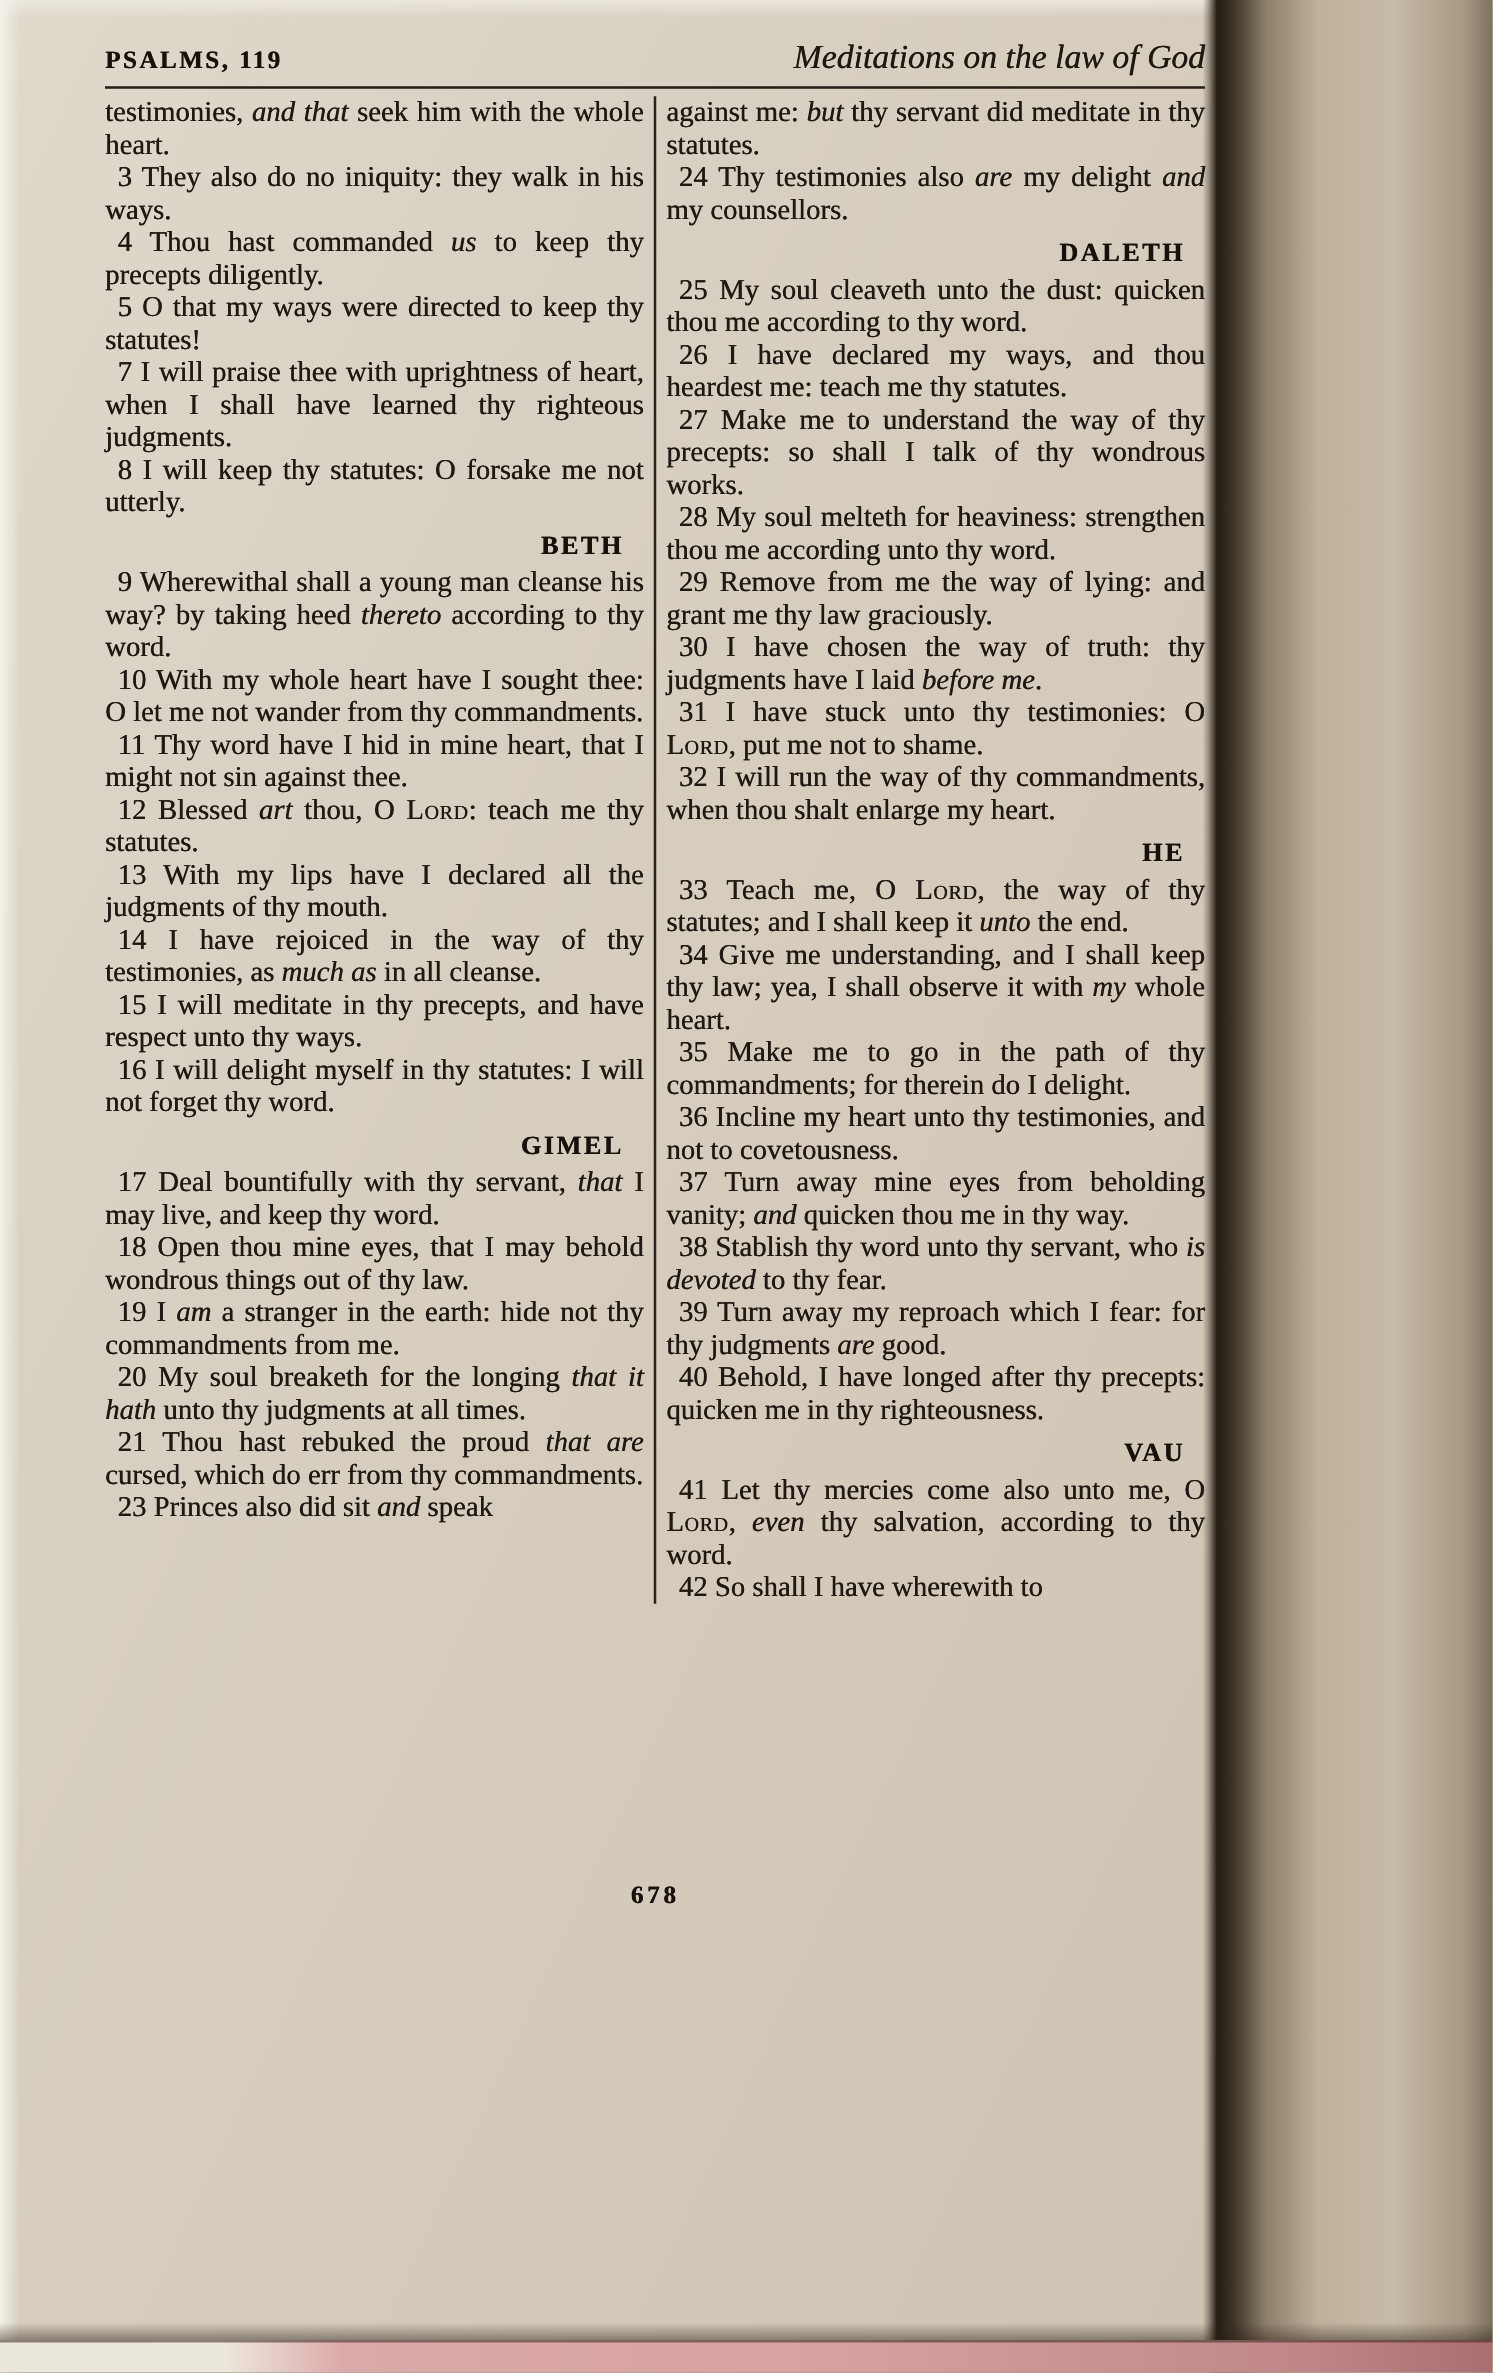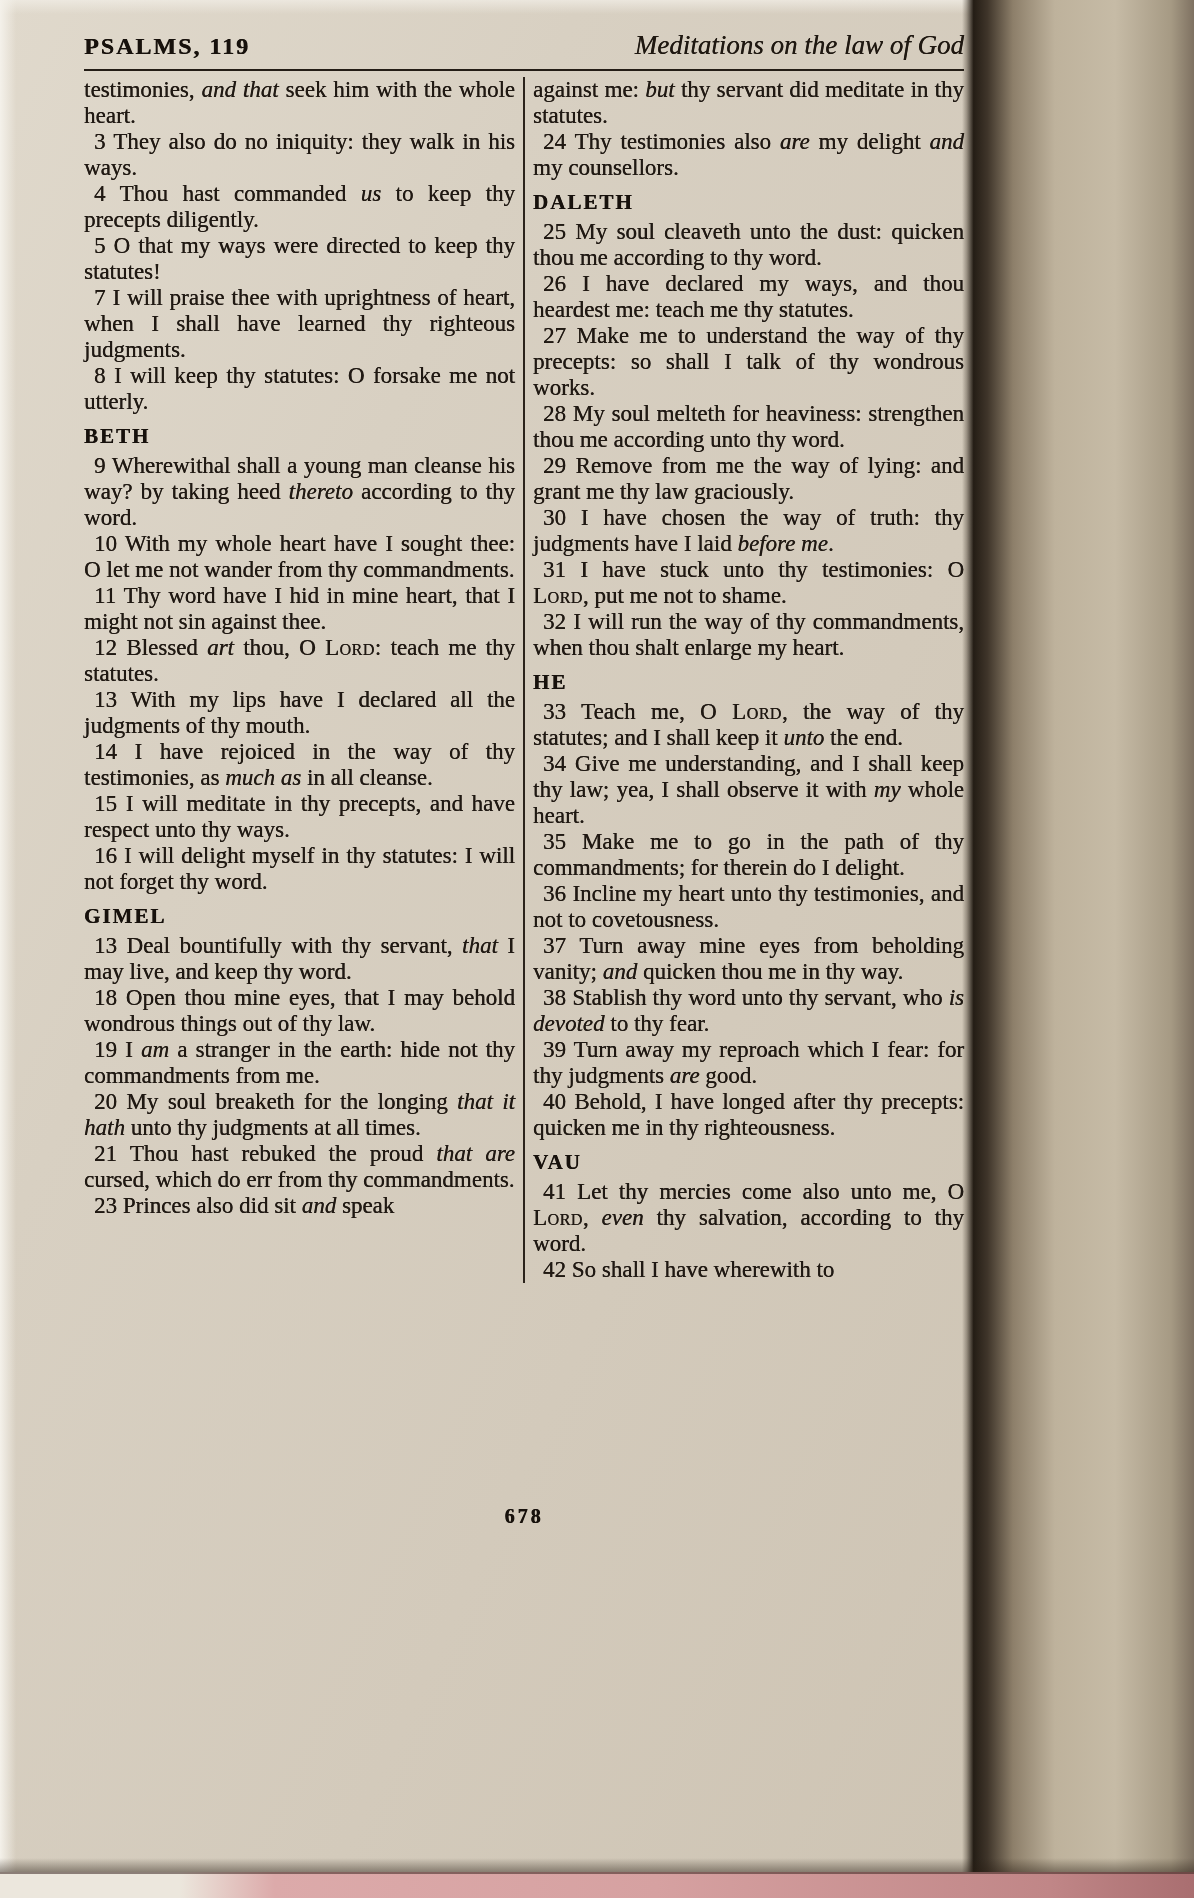--- a/index.html
+++ b/index.html
@@ -21,21 +21,21 @@
     width:880px;
   }
   .page-header {
     display:flex;
     justify-content:space-between;
     align-items:baseline;
     padding-bottom:8px;
   }
   .book-title {
     font-weight:bold;
-    font-size:24px;
+    font-size:20px;
     letter-spacing:2px;
     color:#17110c;
     text-shadow:0.4px 0 0 currentColor;
   }
   .running-head {
     font-style:italic;
     font-size:27px;
     color:#1f1811;
     text-shadow:0.3px 0 0 currentColor;
   }
@@ -57,25 +57,25 @@
     text-shadow:0.3px 0 0 currentColor;
   }
   .column-divider {
     width:2px;
     background:#2b231b;
     margin:0 8px;
   }
   .verse { text-indent:10px; }
   .verse.no-indent { text-indent:0; }
   .section-heading {
-    text-align:left;
+    text-align:right;
     font-weight:bold;
     font-size:21px;
     letter-spacing:2px;
-    margin:8px 0 4px 0;
+    margin:8px 16px 4px 0;
     text-indent:0;
     color:#17110c;
   }
   .it { font-style:italic; }
   .sc { font-variant:small-caps; letter-spacing:0.5px; }
   .page-number {
     position:absolute;
     left:84px; top:1505px;
     width:880px;
     text-align:center;
@@ -160,21 +160,21 @@
           <div class="section-heading">BETH</div>
           <p class="verse"><span>9 Wherewithal shall a young man cleanse his way? by taking heed </span><span class="it">thereto</span><span> according to thy word.</span></p>
           <p class="verse"><span>10 With my whole heart have I sought thee: O let me not wander from thy commandments.</span></p>
           <p class="verse"><span>11 Thy word have I hid in mine heart, that I might not sin against thee.</span></p>
           <p class="verse"><span>12 Blessed </span><span class="it">art</span><span> thou, O </span><span class="sc">Lord</span><span>: teach me thy statutes.</span></p>
           <p class="verse"><span>13 With my lips have I declared all the judgments of thy mouth.</span></p>
           <p class="verse"><span>14 I have rejoiced in the way of thy testimonies, as </span><span class="it">much as</span><span> in all cleanse.</span></p>
           <p class="verse"><span>15 I will meditate in thy precepts, and have respect unto thy ways.</span></p>
           <p class="verse"><span>16 I will delight myself in thy statutes: I will not forget thy word.</span></p>
           <div class="section-heading">GIMEL</div>
-          <p class="verse"><span>13 Deal bountifully with thy servant, </span><span class="it">that</span><span> I may live, and keep thy word.</span></p>
+          <p class="verse"><span>17 Deal bountifully with thy servant, </span><span class="it">that</span><span> I may live, and keep thy word.</span></p>
           <p class="verse"><span>18 Open thou mine eyes, that I may behold wondrous things out of thy law.</span></p>
           <p class="verse"><span>19 I </span><span class="it">am</span><span> a stranger in the earth: hide not thy commandments from me.</span></p>
           <p class="verse"><span>20 My soul breaketh for the longing </span><span class="it">that it hath</span><span> unto thy judgments at all times.</span></p>
           <p class="verse"><span>21 Thou hast rebuked the proud </span><span class="it">that are</span><span> cursed, which do err from thy commandments.</span></p>
           <p class="verse"><span>23 Princes also did sit </span><span class="it">and</span><span> speak</span></p>
         </div>
       <div class="column-divider"></div>
       <div class="column" id="col-right">
           <p class="verse no-indent"><span>against me: </span><span class="it">but</span><span> thy servant did meditate in thy statutes.</span></p>
           <p class="verse"><span>24 Thy testimonies also </span><span class="it">are</span><span> my delight </span><span class="it">and</span><span> my counsellors.</span></p>

